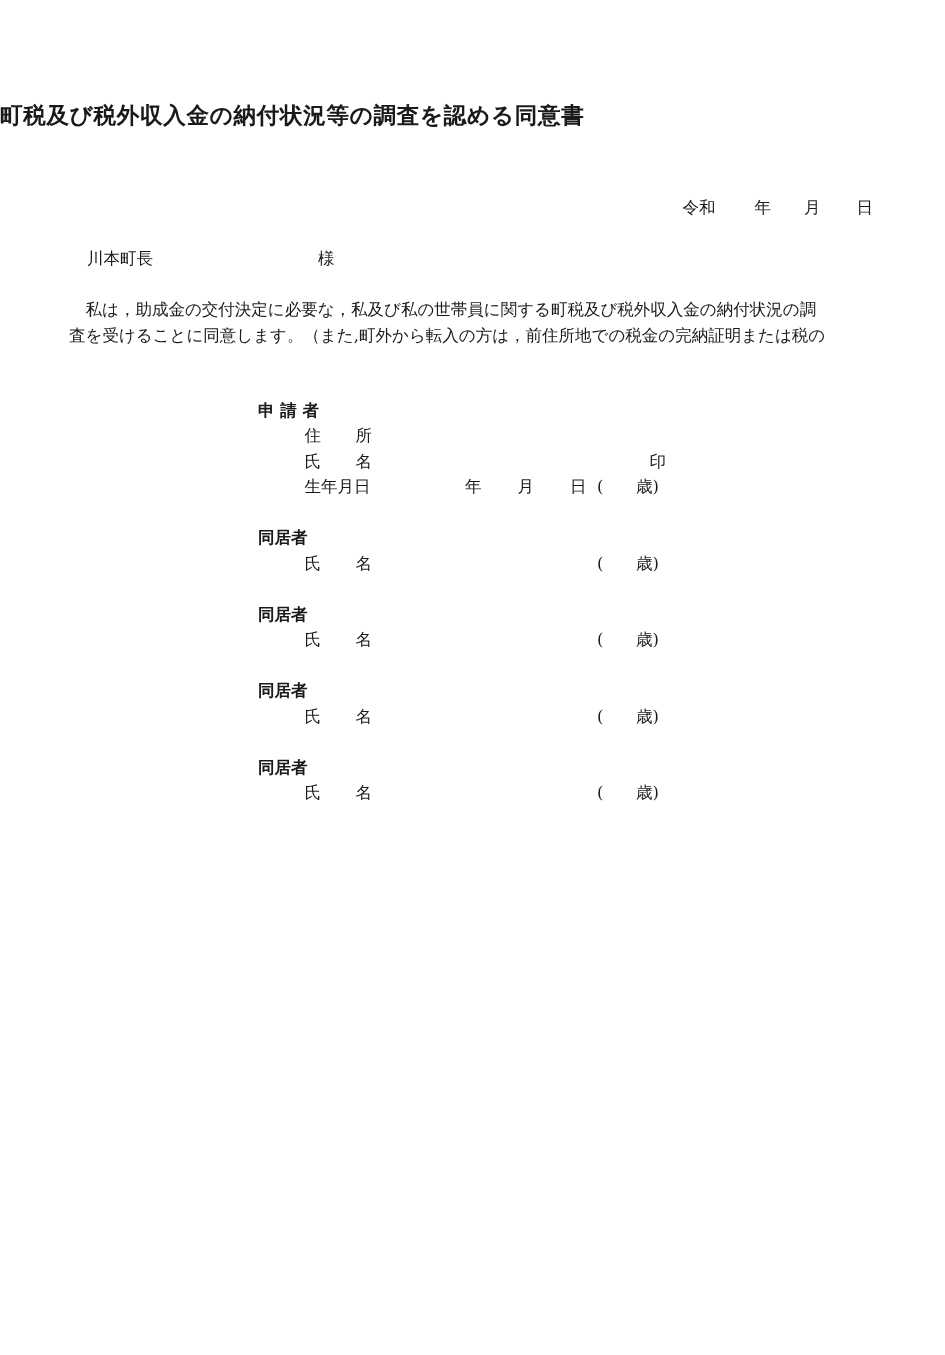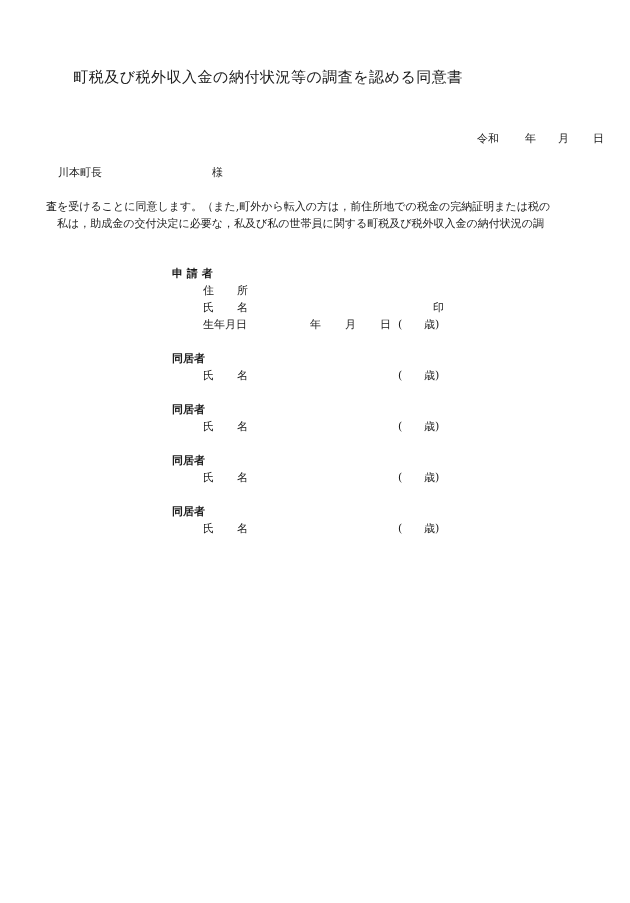--- a/index.html
+++ b/index.html
@@ -12,26 +12,26 @@
       height: 903px;
       position: relative;
       overflow: hidden;
       font-family: "DejaVu Serif", "Liberation Serif", serif;
       color: #1a1a1a;
       font-size: 11px;
     }
     .abs { position: absolute; white-space: nowrap; line-height: 1; }
     .title {
       left: 0; width: 536px; top: 70px;
-      text-align: center;
+      text-align: left;
       font-size: 15px;
-      font-weight: normal;
+      font-weight: bold;
       letter-spacing: 0.5px;
     }
-    .date-row { top: 133px; margin-left: 22px; }
+    .date-row { top: 133px; }
     .date-era { left: 455px; }
     .date-year { left: 503px; }
     .date-month { left: 536px; }
     .date-day { left: 571px; }
 
     .addressee { top: 167px; left: 58px; }
     .honorific { top: 167px; left: 212px; }
 
     .para {
       position: absolute;
@@ -67,22 +67,22 @@
     <span class="abs date-row date-month">月</span>
     <span class="abs date-row date-day">日</span>
   </div>
 
   <div>
     <span class="abs addressee">川本町長</span>
     <span class="abs honorific">様</span>
   </div>
 
   <div class="para">
+    <span class="line">　私は，助成金の交付決定に必要な，私及び私の世帯員に関する町税及び税外収入金の納付状況の調</span>
     <span class="line">査を受けることに同意します。（また,町外から転入の方は，前住所地での税金の完納証明または税の</span>
-    <span class="line">　私は，助成金の交付決定に必要な，私及び私の世帯員に関する町税及び税外収入金の納付状況の調</span>
   </div>
 
   <div>
     <span class="abs section-label" style="top:268px;">申 請 者</span>
 
     <span class="abs field-label" style="top:285px;">住</span>
     <span class="abs field-label2" style="top:285px;">所</span>
 
     <span class="abs field-label" style="top:302px;">氏</span>
     <span class="abs field-label2" style="top:302px;">名</span>

